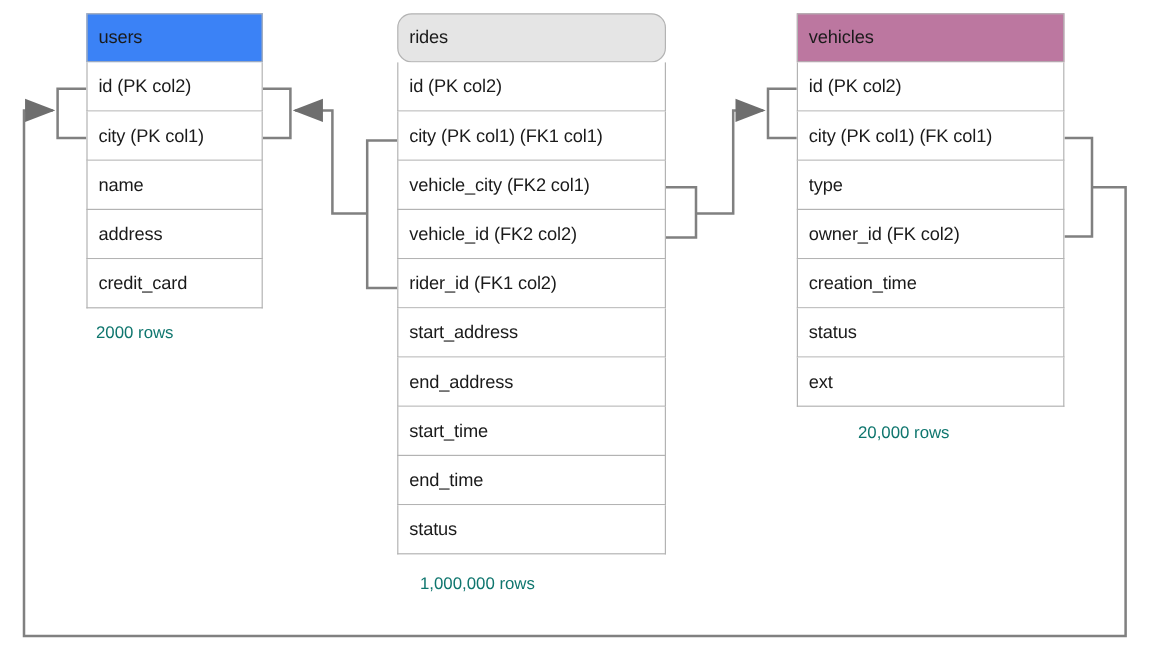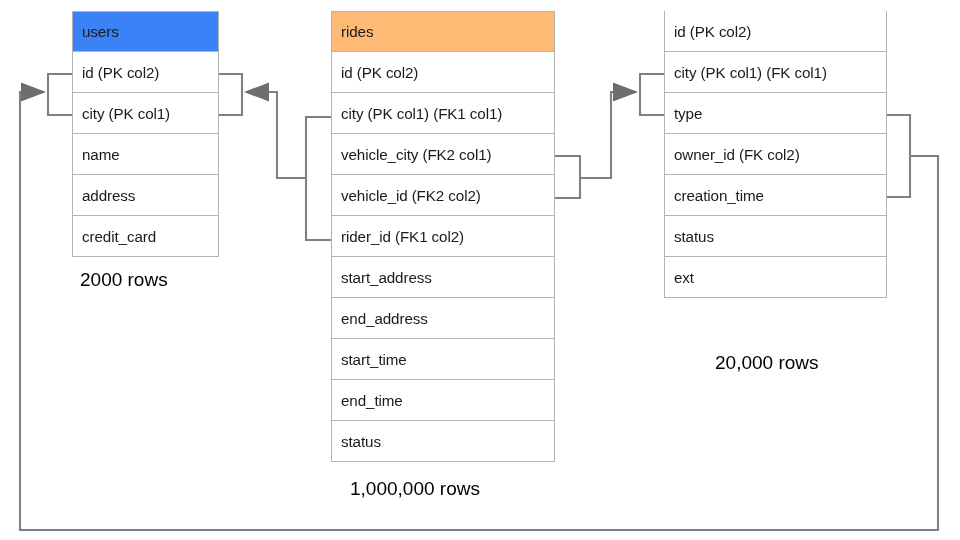--- a/index.html
+++ b/index.html
@@ -24,22 +24,22 @@
     background:#ffffff;
     white-space:nowrap;
     letter-spacing:-0.1px;
   }
   .entity .hdr{
     border-top:1px solid #b3b3b3;
     font-size:15.2px;
   }
   .rowcount{
     position:absolute;
-    font-size:19px;
-    color:#000000;
+    font-size:14px;
+    color:#0f766e;
     white-space:nowrap;
   }
 
   
   #ent-users{left:72px;top:11px;width:147px;}
   #rc-users{left:80px;top:269px;}
 
   #ent-rides{left:331px;top:11px;width:224px;}
   #rc-rides{left:338px;top:478px;margin-left:12px;}
 
@@ -84,35 +84,36 @@
     <div class="hdr" style="background: #3b82f6;">users</div>
     <div class="row">id (PK col2)</div>
     <div class="row">city (PK col1)</div>
     <div class="row">name</div>
     <div class="row">address</div>
     <div class="row">credit_card</div>
   </div>
   <div class="rowcount" id="rc-users">2000 rows</div>
 
   <div class="entity" id="ent-rides">
-    <div class="hdr" style="background: #fdba74;">rides</div>
+    <div class="hdr" style="background: #e5e5e5; border-radius: 12px;">rides</div>
     <div class="row">id (PK col2)</div>
     <div class="row">city (PK col1) (FK1 col1)</div>
     <div class="row">vehicle_city (FK2 col1)</div>
     <div class="row">vehicle_id (FK2 col2)</div>
     <div class="row">rider_id (FK1 col2)</div>
     <div class="row">start_address</div>
     <div class="row">end_address</div>
     <div class="row">start_time</div>
     <div class="row">end_time</div>
     <div class="row">status</div>
   </div>
   <div class="rowcount" id="rc-rides">1,000,000 rows</div>
 
   <div class="entity" id="ent-vehicles">
+    <div class="hdr" style="background: rgb(188, 119, 160);">vehicles</div>
     <div class="row">id (PK col2)</div>
     <div class="row">city (PK col1) (FK col1)</div>
     <div class="row">type</div>
     <div class="row">owner_id (FK col2)</div>
     <div class="row">creation_time</div>
     <div class="row">status</div>
     <div class="row">ext</div>
   </div>
   <div class="rowcount" id="rc-vehicles">20,000 rows</div>
 

